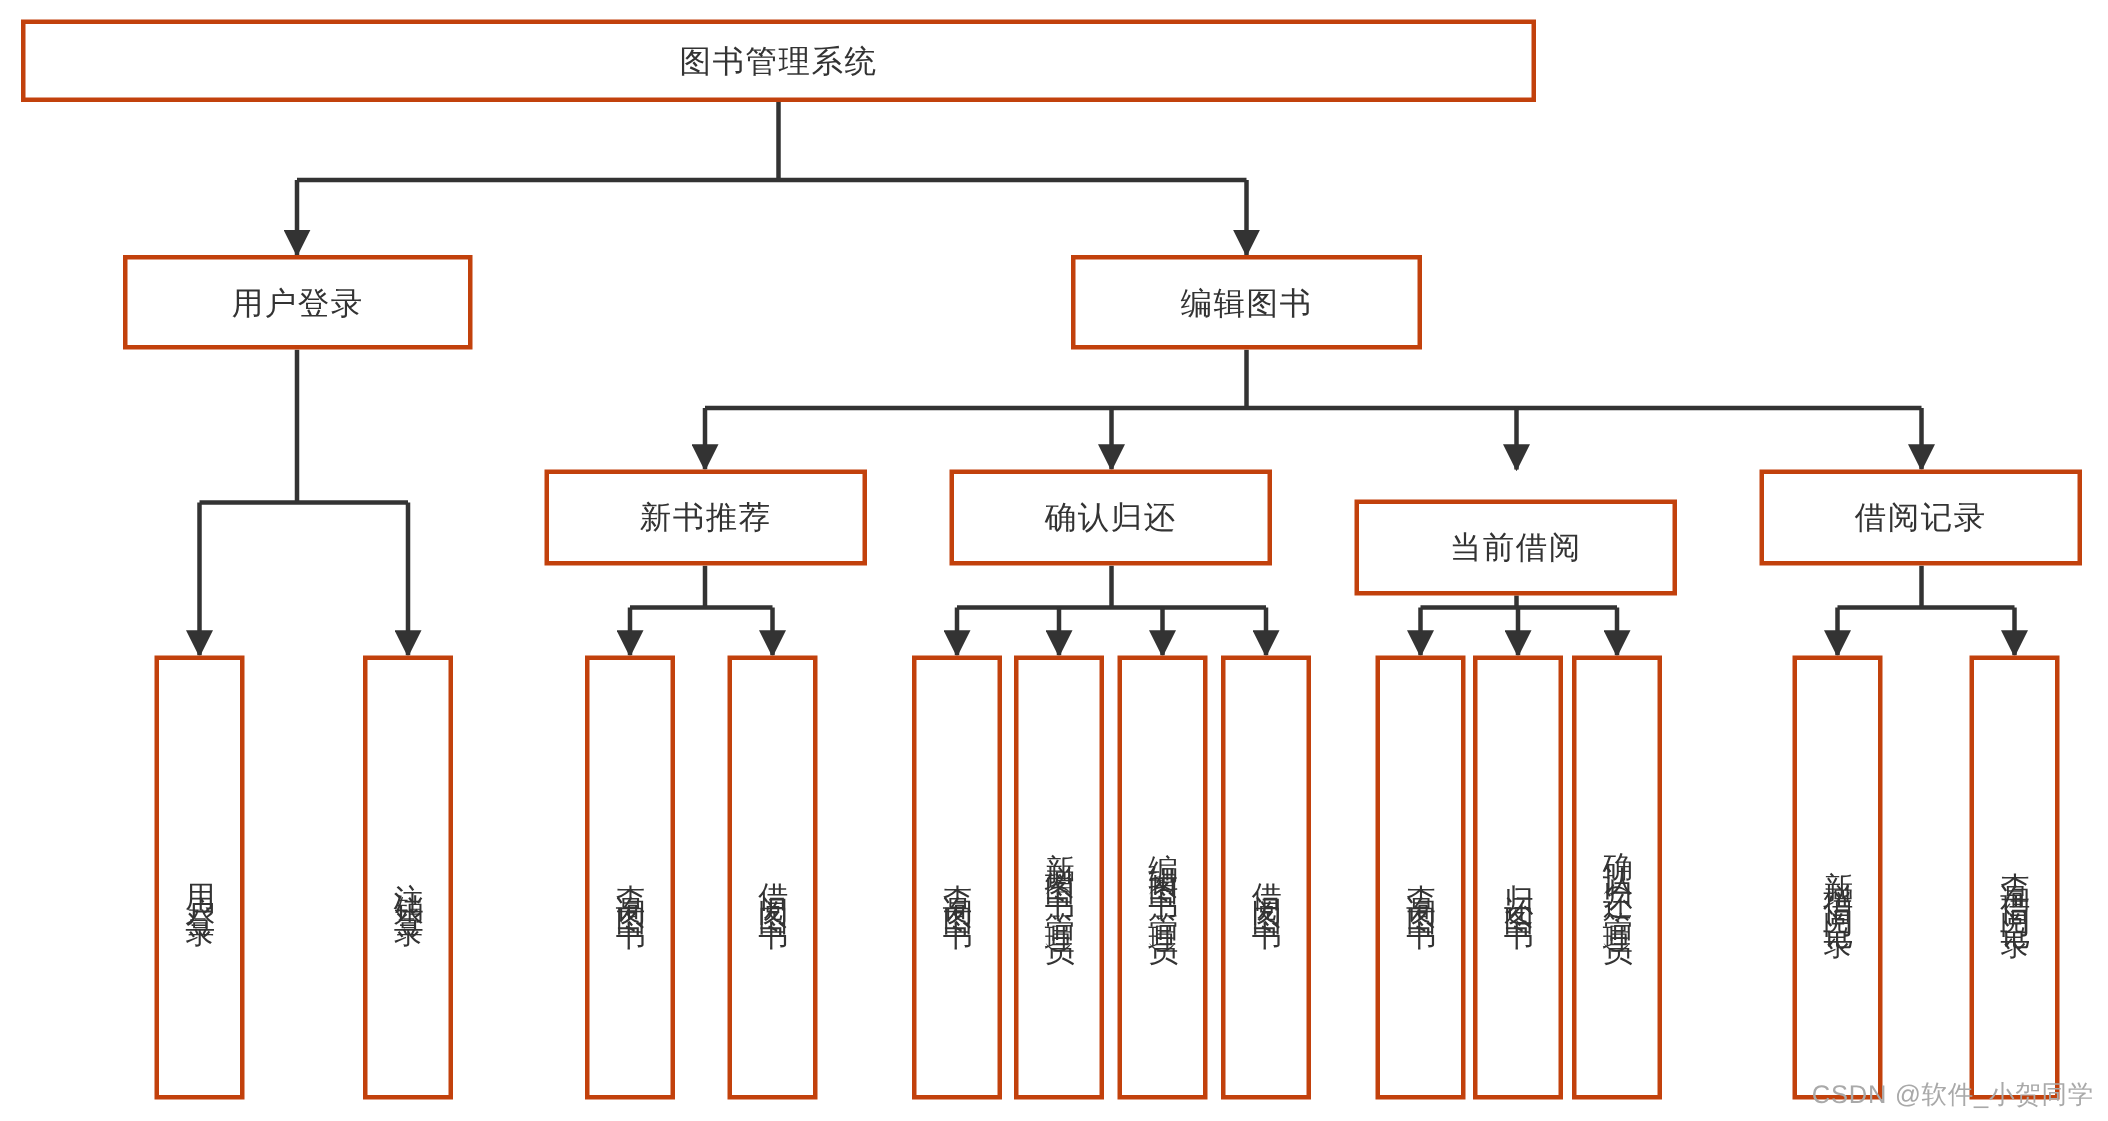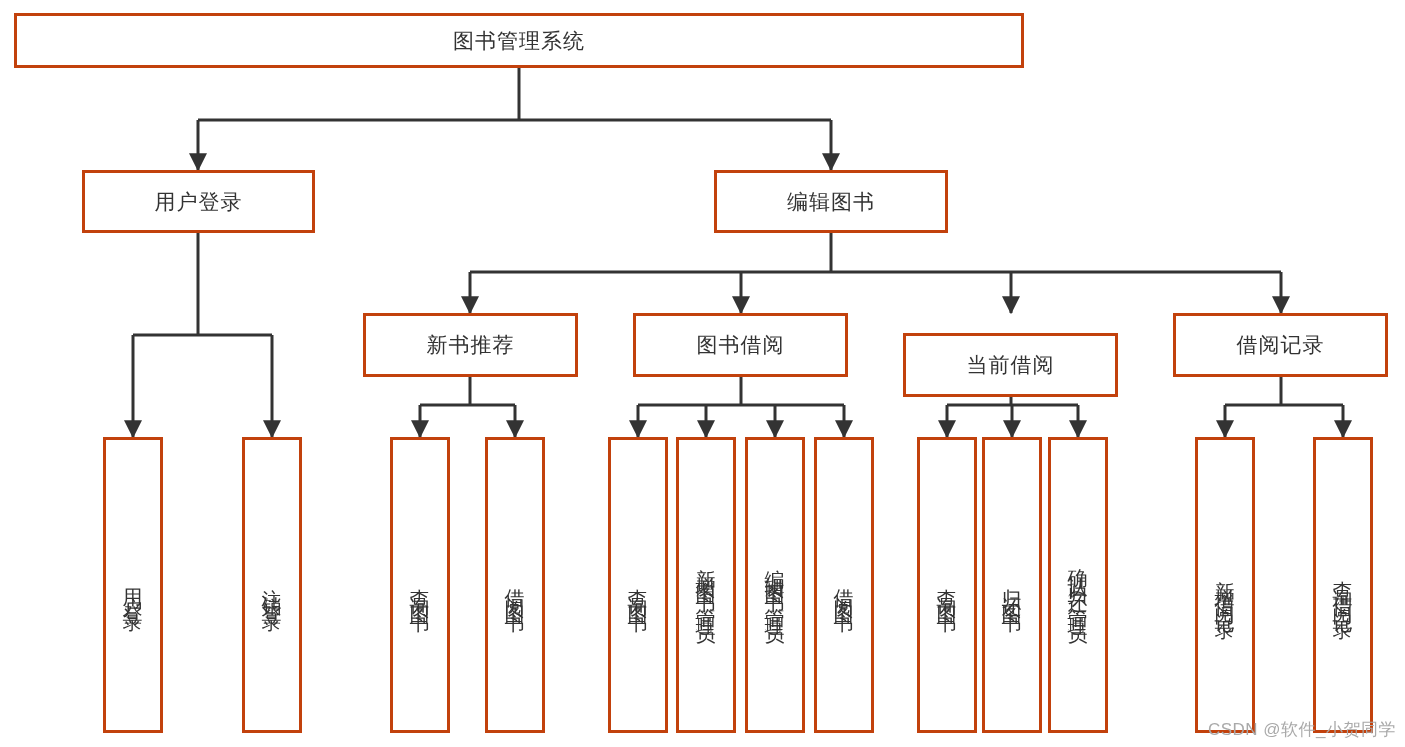--- a/index.html
+++ b/index.html
@@ -135,21 +135,21 @@
     <span>用户登录</span>
   </div>
   <div class="node node-h lvl1" style="left:714px; width:234px;">
     <span>编辑图书</span>
   </div>
 
   <div class="node node-h lvl2" style="left:363px;text-align:right;">
     <span>新书推荐</span>
   </div>
   <div class="node node-h lvl2" style="left:633px;">
-    <span>图书借阅</span>
+    <span>确认归还</span>
   </div>
   <div class="node node-h lvl2" style="left:903px;margin-top:20px;">
     <span>当前借阅</span>
   </div>
   <div class="node node-h lvl2" style="left:1173px;">
     <span>借阅记录</span>
   </div>
 
   <div class="node leaf" style="left:103px;">
     <span class="vtext">用户登录</span>

